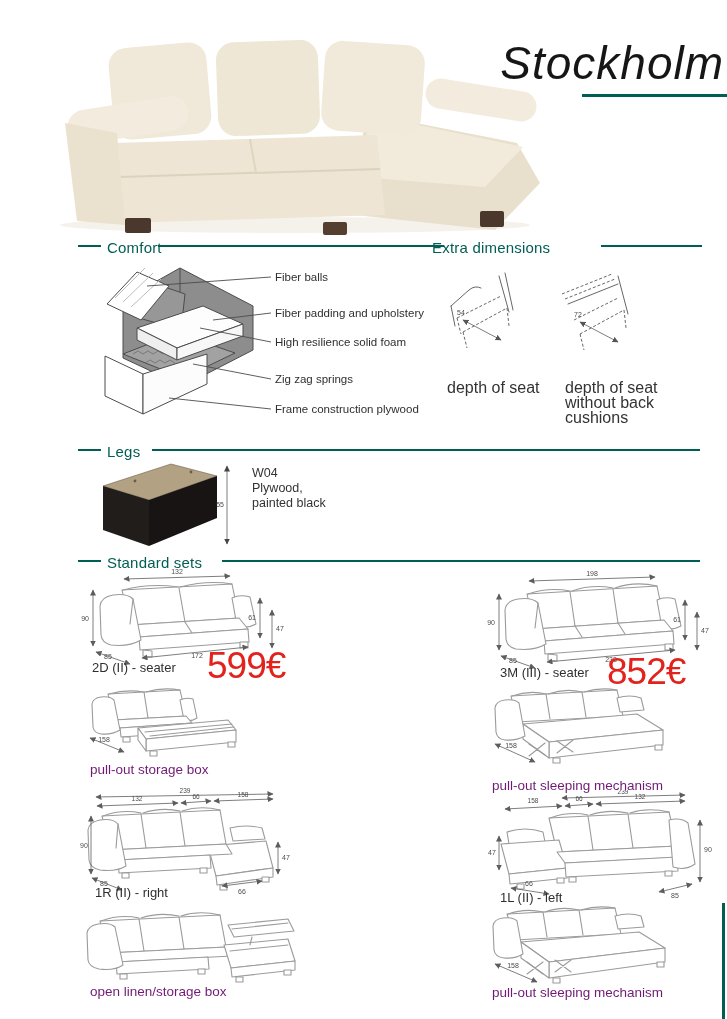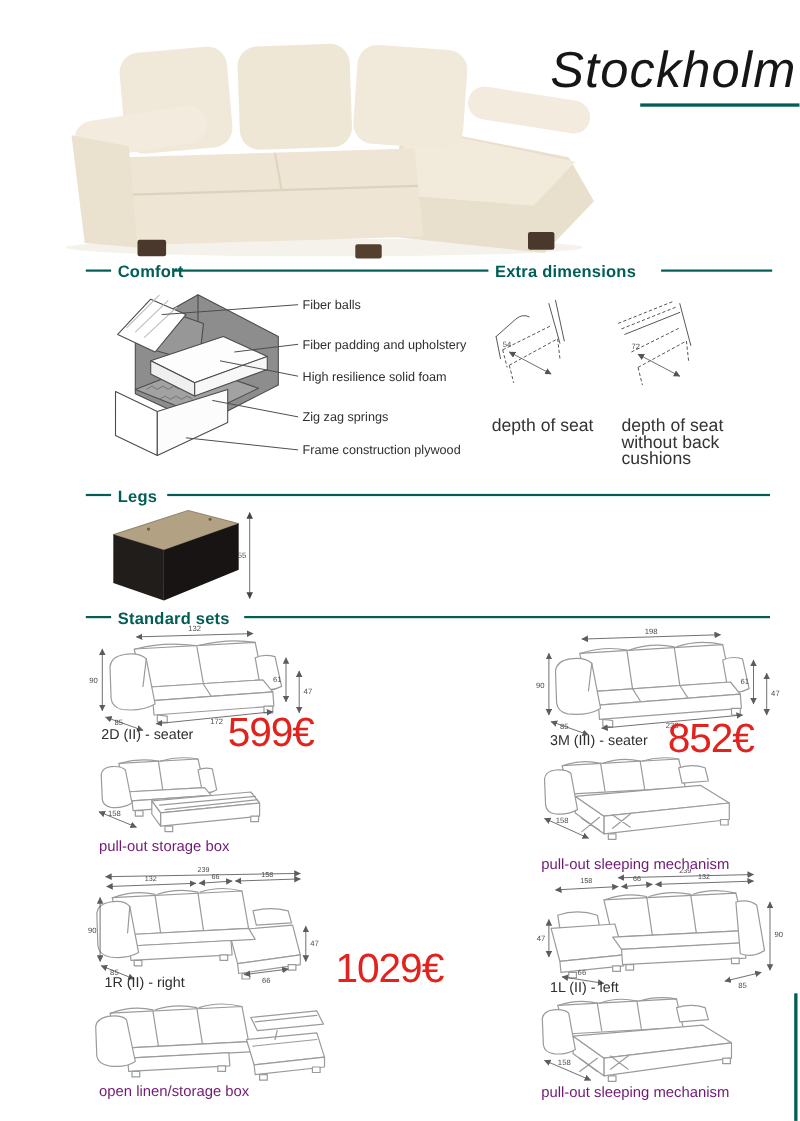--- a/index.html
+++ b/index.html
@@ -1,21 +1,21 @@
 <!DOCTYPE html>
 <html><head>
 <meta charset="utf-8">
 <style>
   html,body{margin:0;padding:0;background:#fff;}
   #page{position:relative;width:727px;height:1019px;background:#fff;overflow:hidden;
         font-family:"Liberation Sans",sans-serif;padding-left:11px;}
   .abs{position:absolute;}
   .title{font-size:46px;font-style:italic;font-weight:300;color:#161616;letter-spacing:1px;}
   .rule{background:#005e54;height:2px;}
-  .sechead{font-size:15px;font-weight:bold;color:#005e54;letter-spacing:.2px;}
+  .sechead{font-size:15px;font-weight:normal;color:#005e54;letter-spacing:.2px;}
   .cap{font-size:13.5px;color:#701a75;}
   .setname{font-size:13px;color:#2f2f2f;}
   .price{font-size:37px;font-weight:normal;color:#e2231d;letter-spacing:-1px;}
   .legstxt{font-size:12.5px;color:#333;line-height:15px;}
   .sketchcap{font-size:16px;color:#333;line-height:15px;}
   .multiline{white-space:pre-line;}
   svg text{font-family:"Liberation Sans",sans-serif;}
   .sofa{fill:#fff;stroke:#9b9b9b;stroke-width:1.1;stroke-linejoin:round;}
   .sofaline{fill:none;stroke:#9b9b9b;stroke-width:1.1;stroke-linecap:round;}
   .dim{stroke:#5d5d5d;stroke-width:.8;fill:none;}
@@ -49,21 +49,21 @@
     <rect x="298" y="207" width="24" height="13" rx="2" fill="#55402f"></rect>
     <rect x="455" y="196" width="24" height="16" rx="2" fill="#4b382c"></rect>
   </svg>
 
   <div class="abs title" style="right:14px;top:36px;">Stockholm</div>
   <div class="abs rule" style="left:582px;top:94px;width:145px;height:2.5px;"></div>
 
   <div class="abs rule" style="left:78px;top:245px;width:23px;"></div>
   <div class="abs sechead" style="left:107px;top:239px;">Comfort</div>
   <div class="abs rule" style="left:158px;top:245px;width:286px;"></div>
-  <div class="abs sechead" style="left:450px;top:239px;text-align:center;">Extra dimensions</div>
+  <div class="abs sechead" style="left:432px;top:239px;text-align:center;">Extra dimensions</div>
   <div class="abs rule" style="left:601px;top:245px;width:101px;"></div>
 
   <svg class="abs" style="left:85px;top:258px;" width="345" height="170" viewBox="0 0 345 170">
 
     <path class="cut" d="M38,42 L95,10 L168,48 L168,92 L98,128 L38,100 Z" fill="#8d8d8d"></path>
     <path class="cut" d="M95,10 L95,52" fill="none"></path>
 
     <path class="cut" d="M48,18 L100,36 L96,72 L54,60 Z" fill="#979797"></path>
 
     <path class="cut" d="M22,46 L52,14 L84,28 L56,62 Z" fill="#ffffff"></path>
@@ -136,20 +136,25 @@
         </marker>
       </defs>
     <path d="M8,30 L76,8 L122,20 L54,44 Z" fill="#b3a184" stroke="#6b5f4c" stroke-width=".6"></path>
     <circle cx="40" cy="25" r="1.4" fill="#6a5c44"></circle>
       <circle cx="96" cy="16" r="1.4" fill="#6a5c44"></circle>
     <path d="M8,30 L54,44 L54,90 L8,74 Z" fill="#211d1b"></path>
     <path d="M54,44 L122,20 L122,62 L54,90 Z" fill="#171413"></path>
     <path class="dim" d="M132,10 L132,88" marker-start="url(#ahL)" marker-end="url(#ahL)" stroke="#444"></path>
     <text class="dimtext" x="129" y="51" text-anchor="end">55</text>
   </svg>
+  <div class="abs legstxt" style="left:252px;top:466px;">
+    <div>W04</div>
+    <div>Plywood,</div>
+    <div>painted black</div>
+  </div>
 
   <div class="abs rule" style="left:78px;top:560px;width:23px;"></div>
   <div class="abs sechead" style="left:107px;top:554px;">Standard sets</div>
   <div class="abs rule" style="left:222px;top:560px;width:478px;"></div>
 
   <svg class="abs" style="left:80px;top:568px;" width="235" height="100" viewBox="0 0 235 100">
     <defs>
         <marker id="ah1" markerWidth="7" markerHeight="7" refX="5.5" refY="3" orient="auto-start-reverse" markerUnits="userSpaceOnUse">
           <path d="M0,0L6,3L0,6Z" fill="#5d5d5d"></path>
         </marker>
@@ -285,21 +290,20 @@
     <path class="dim" d="M11,28 L11,86" marker-start="url(#ah5)" marker-end="url(#ah5)"></path>
     <text class="dimtext" x="0" y="60" text-anchor="start">90</text>
     <path class="dim" d="M12,90 L42,102" marker-start="url(#ah5)" marker-end="url(#ah5)"></path>
     <text class="dimtext" x="24" y="98" text-anchor="middle">85</text>
     <path class="dim" d="M198,54 L198,86" marker-start="url(#ah5)" marker-end="url(#ah5)"></path>
     <text class="dimtext" x="202" y="72" text-anchor="start">47</text>
     <path class="dim" d="M142,98 L182,93" marker-start="url(#ah5)" marker-end="url(#ah5)"></path>
     <text class="dimtext" x="162" y="106" text-anchor="middle">66</text>
   </svg>
   <div class="abs setname" style="left:95px;top:885px;">1R (II) - right</div>
-  <div class="abs price" style="left:305px;top:860px;">1029€</div>
 
   <svg class="abs" style="left:487px;top:790px;" width="225" height="110" viewBox="0 0 225 110">
     <defs>
         <marker id="ah6" markerWidth="7" markerHeight="7" refX="5.5" refY="3" orient="auto-start-reverse" markerUnits="userSpaceOnUse">
           <path d="M0,0L6,3L0,6Z" fill="#5d5d5d"></path>
         </marker>
       </defs>
     <path class="dim" d="M75,8 L198,5" marker-start="url(#ah6)" marker-end="url(#ah6)"></path>
     <text class="dimtext-s" x="136" y="4" text-anchor="middle">239</text>
     <path class="dim" d="M18,19 L75,16" marker-start="url(#ah6)" marker-end="url(#ah6)"></path>

